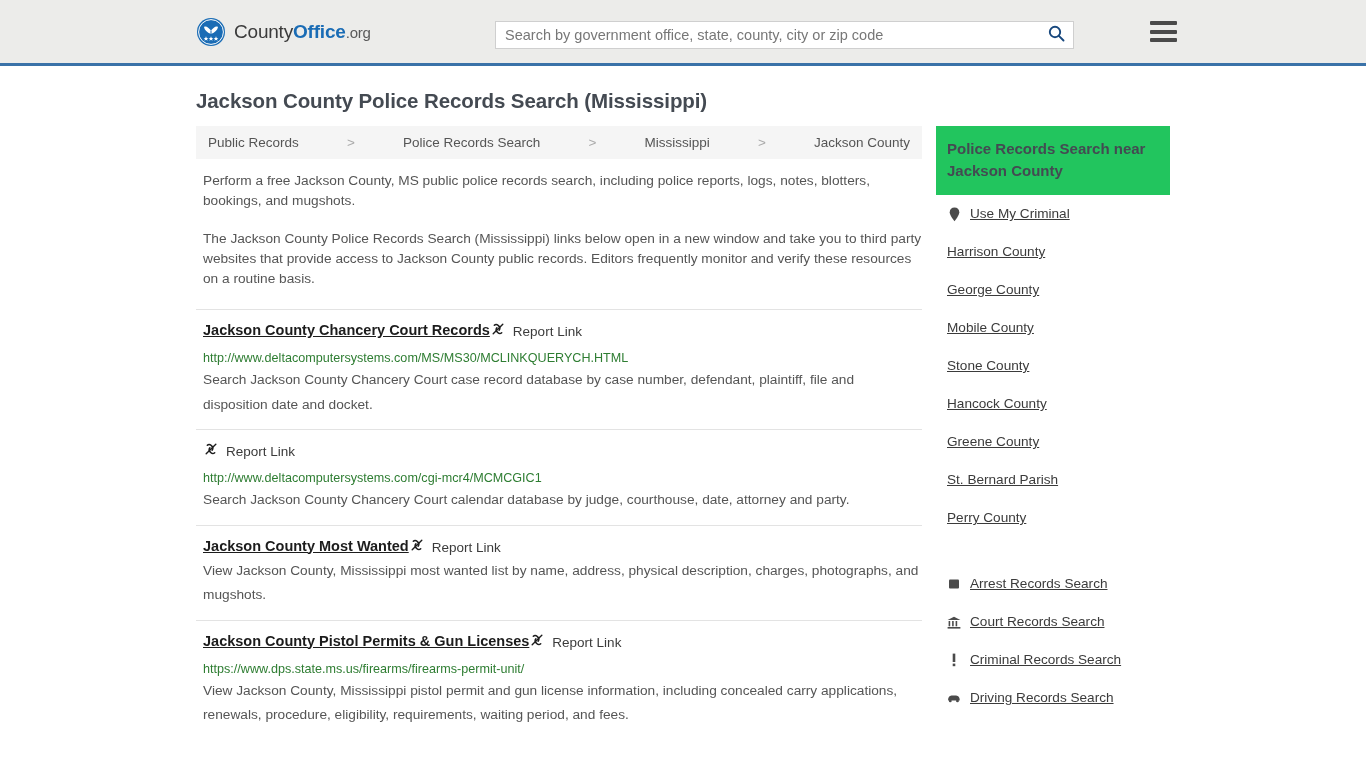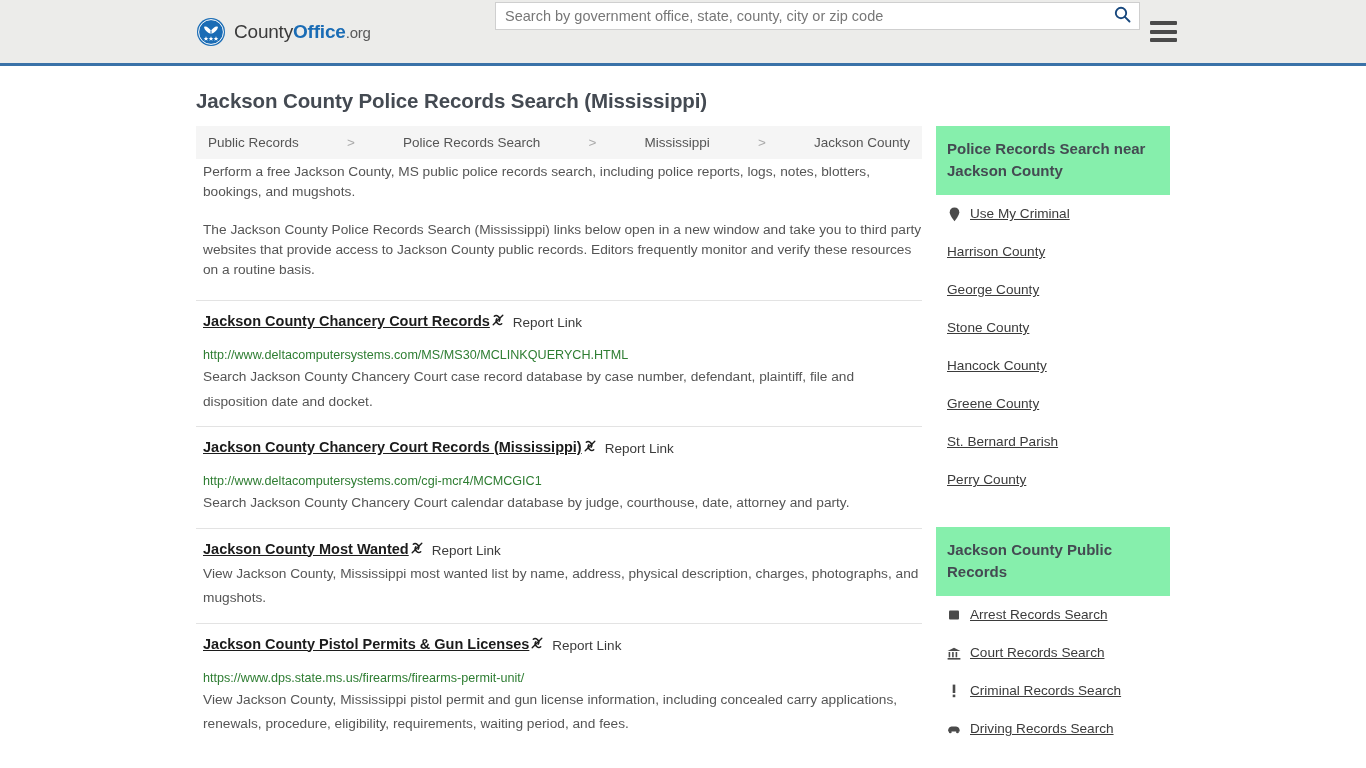--- a/index.html
+++ b/index.html
@@ -37,22 +37,22 @@
     color: #3b3b3b;
     white-space: nowrap;
   }
   .brand-text .b-county { color: #3b3b3b; font-weight: 400; }
   .brand-text .b-office { color: #1a6cb5; font-weight: 700; }
   .brand-text .b-org { color: #5a5a5a; font-size: 15px; }
 
   .search-wrap {
     position: absolute;
     left: 495px;
-    top: 2px;
-    width: 645px;
+    top: 21px;
+    width: 579px;
     height: 28px;
     background: #ffffff;
     border: 1px solid #cfcfcf;
     display: flex;
     align-items: center;
   }
   .search-input {
     flex: 1 1 auto;
     border: 0;
     outline: none;
@@ -138,21 +138,21 @@
     margin: 0 7px;
   }
 
   
   .intro p {
     font-size: 13.7px;
     line-height: 20px;
     color: #555;
     margin: 18px 0 0 7px;
   }
-  .intro p:first-child { margin-top: 3px; }
+  .intro p:first-child { margin-top: 12px; }
   .intro a {
     color: #333;
     text-decoration: underline;
     font-weight: 600;
   }
 
   
   .results { margin-top: 20px; }
   .result {
     border-top: 1px solid #e3e3e3;
@@ -180,35 +180,35 @@
     color: #3b3b3b;
     text-decoration: none;
     white-space: nowrap;
     cursor: pointer;
     margin-right: 10px;
     line-height: 19px;
   }
   .result-url {
     font-size: 12.6px;
     color: #2e7d32;
-    margin-top: 14px;
+    margin-top: 8px;
     line-height: 17px;
     word-break: break-all;
   }
   .result-desc {
     font-size: 13.7px;
     color: #555;
     line-height: 24.5px;
     margin-top: 1px;
   }
 
   
   .side-box { margin-bottom: 6px; }
   .side-head {
-    background: #86efac;
+    background: #22c55e;
     padding: 12px 11px 13px 11px;
     font-size: 15px;
     font-weight: 700;
     color: #444a52;
     line-height: 22px;
   }
   .side-list { padding: 0; margin: 0; list-style: none; }
   .side-list li {
     padding: 0;
     margin: 0;
@@ -315,21 +315,20 @@
                 </span>
                 <span>Report Link</span>
               </a>
             </div>
             <div class="result-url">http://www.deltacomputersystems.com/MS/MS30/MCLINKQUERYCH.HTML</div>
             <div class="result-desc">Search Jackson County Chancery Court case record database by case number, defendant, plaintiff, file and disposition date and docket.</div>
           </div>
 
           <div class="result">
             <div class="result-head">
-              <a class="result-title" href="#">Jackson County Chancery Court Records (Mississippi)</a>
               <a class="report-link" href="#">
                 <span>
                   <svg width="16" height="16" viewBox="0 0 16 16">
                     <path d="M4.3 4.3 a2.6 2.6 0 0 1 3.7 0 l1.1 1.1 a2.6 2.6 0 0 1 0 3.7" fill="none" stroke="#1c1c1c" stroke-width="1.5" stroke-linecap="round"></path>
                     <path d="M11.7 11.7 a2.6 2.6 0 0 1 -3.7 0 l-1.1 -1.1 a2.6 2.6 0 0 1 0 -3.7" fill="none" stroke="#1c1c1c" stroke-width="1.5" stroke-linecap="round"></path>
                     <line x1="3.2" y1="12.8" x2="12.8" y2="3.2" stroke="#1c1c1c" stroke-width="1.4" stroke-linecap="round"></line>
                   </svg>
                 </span>
                 <span>Report Link</span>
               </a>
@@ -396,20 +395,25 @@
                 <span class="lbl">Harrison County</span>
               </a>
             </li>
             <li>
               <a class="side-link" href="#">
                 <span class="lbl">George County</span>
               </a>
             </li>
             <li>
               <a class="side-link" href="#">
+                <span class="lbl">Mobile County</span>
+              </a>
+            </li>
+            <li>
+              <a class="side-link" href="#">
                 <span class="lbl">Stone County</span>
               </a>
             </li>
             <li>
               <a class="side-link" href="#">
                 <span class="lbl">Hancock County</span>
               </a>
             </li>
             <li>
               <a class="side-link" href="#">
@@ -423,21 +427,20 @@
             </li>
             <li>
               <a class="side-link" href="#">
                 <span class="lbl">Perry County</span>
               </a>
             </li>
           </ul>
         </div>
 
         <div class="side-box second">
-          <div class="side-head">Jackson County Public Records</div>
           <ul class="side-list">
             <li>
               <a class="side-link" href="#">
                 <span class="side-icon">
                   <svg width="12" height="12" viewBox="0 0 12 12">
                       <rect x="1" y="1.5" width="10" height="9" rx="1" fill="#4b4b4b"></rect>
                     </svg>
                 </span>
                 <span class="lbl">Arrest Records Search</span>
               </a>

